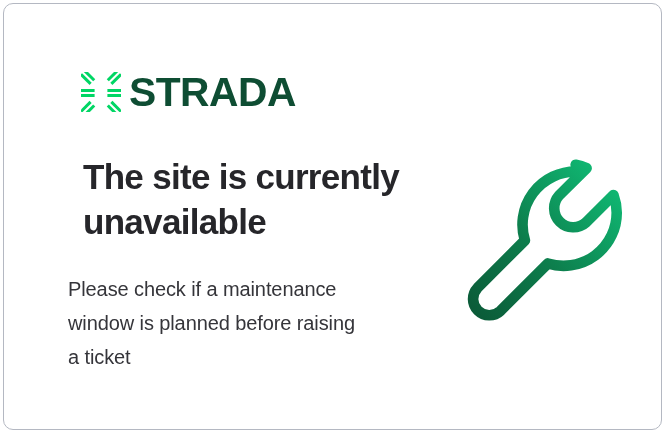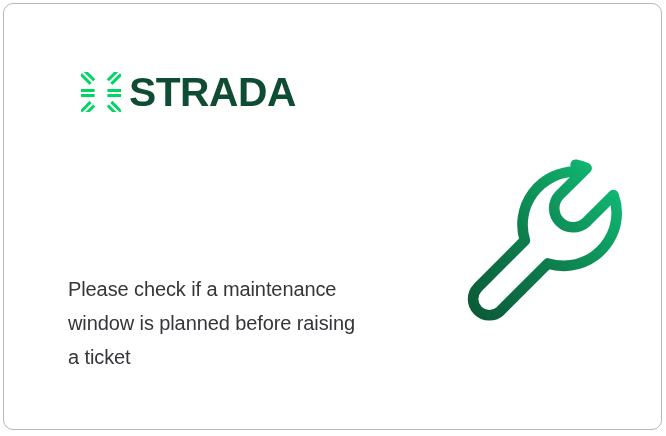--- a/index.html
+++ b/index.html
@@ -126,20 +126,21 @@
           <rect x="-5" y="83" width="34" height="7.5" transform="rotate(-45 12 86.75)"></rect>
           <rect x="4" y="92" width="34" height="7.5" transform="rotate(-45 21 95.75)"></rect>
 
           <rect x="71" y="83" width="34" height="7.5" transform="rotate(45 88 86.75)"></rect>
           <rect x="62" y="92" width="34" height="7.5" transform="rotate(45 79 95.75)"></rect>
         </g>
       </svg>
       <span class="brand-word">STRADA</span>
     </div>
 
+    <h1 class="headline">The site is currently unavailable</h1>
 
     <p class="body-copy">Please check if a maintenance window is planned before raising a ticket</p>
 
     <svg class="wrench" viewBox="0 0 120 120" aria-hidden="true">
       <defs>
         <linearGradient id="wrenchGrad" x1="10" y1="108" x2="108" y2="16" gradientUnits="userSpaceOnUse">
           <stop offset="0%" stop-color="#0b5c39"></stop>
           <stop offset="45%" stop-color="#0d7d4c"></stop>
           <stop offset="100%" stop-color="#10b873"></stop>
         </linearGradient>

